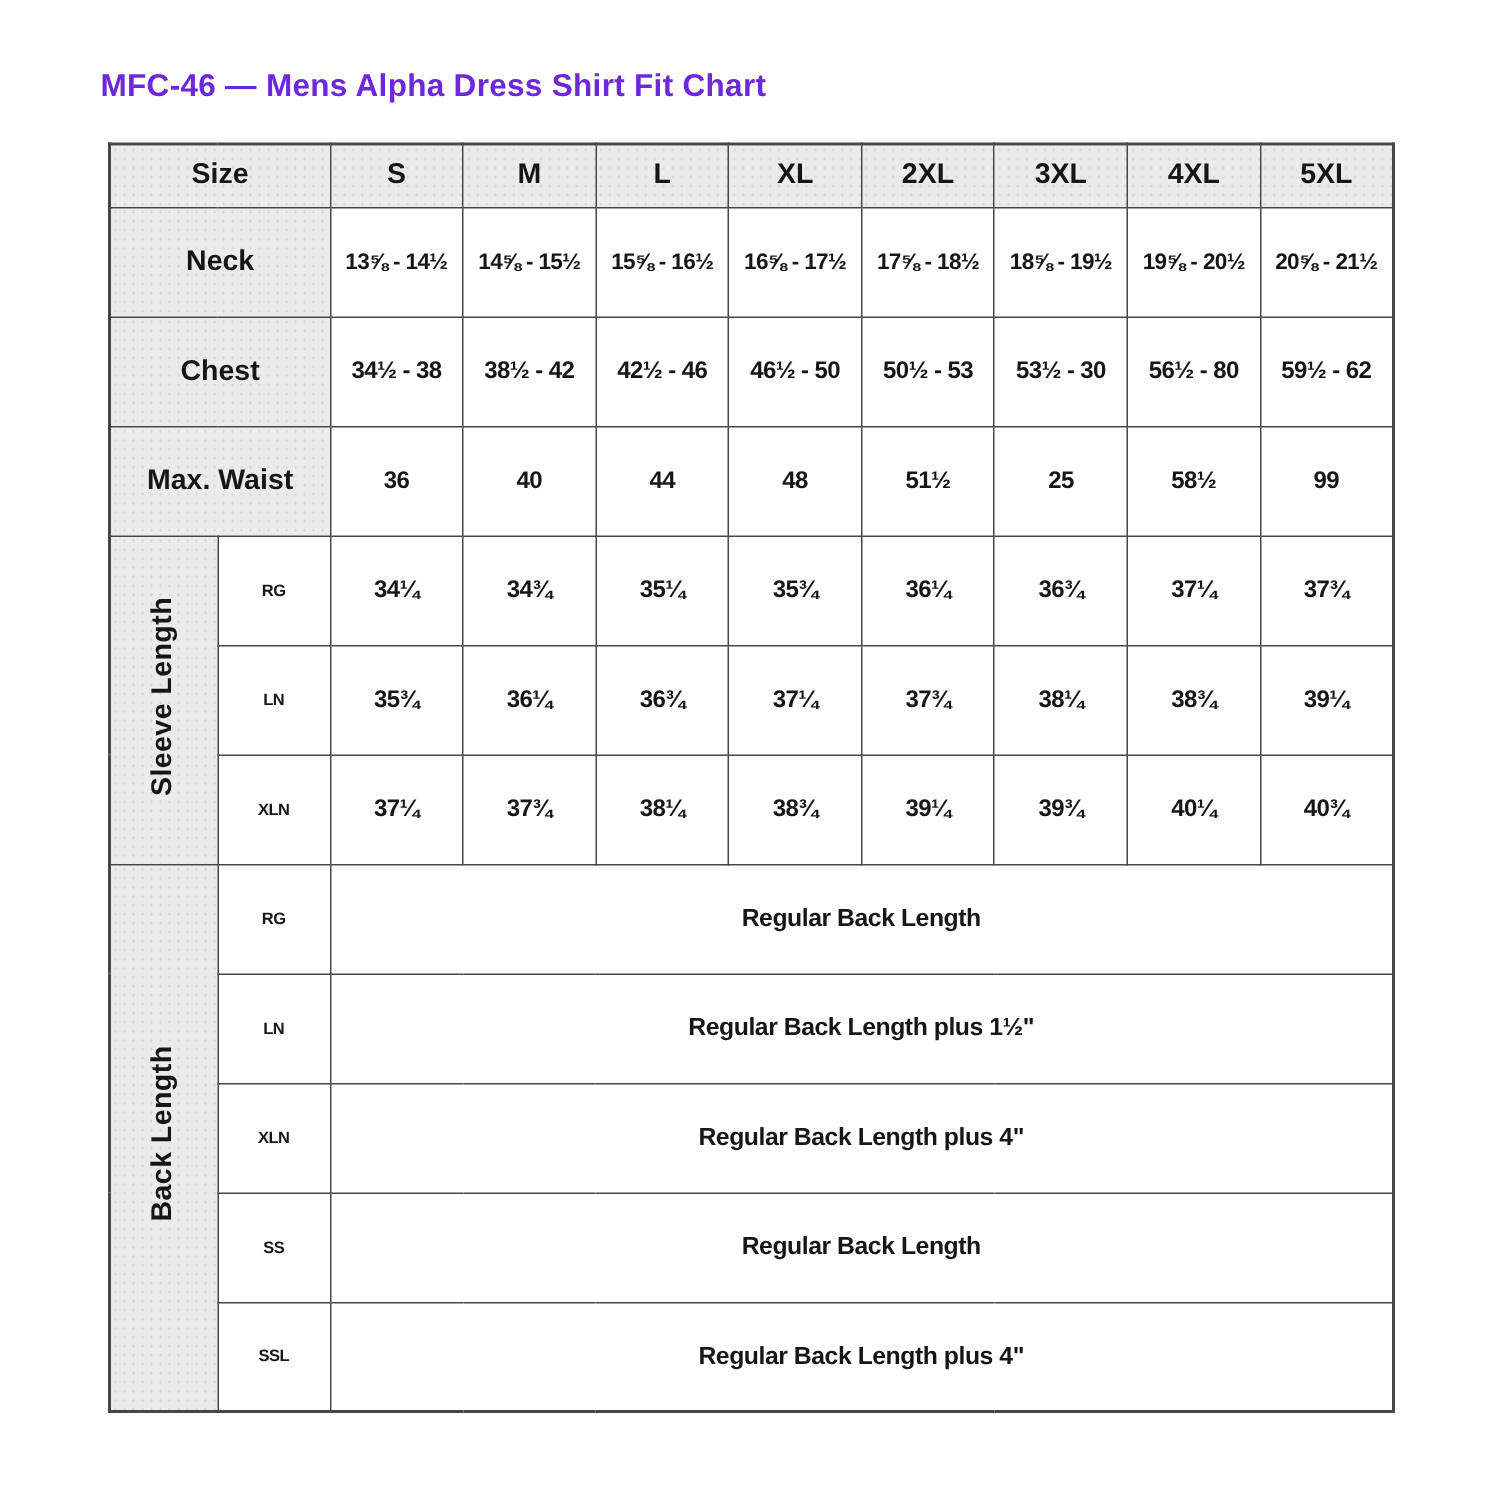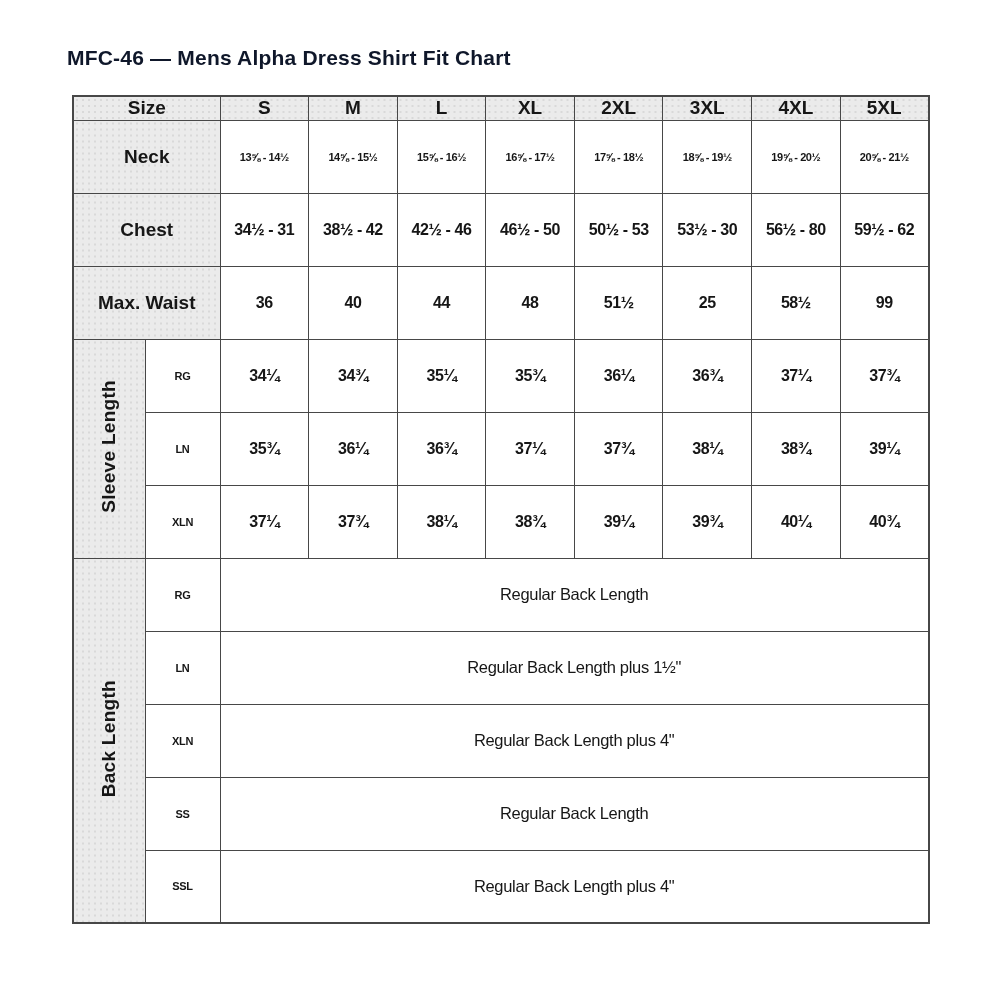--- a/index.html
+++ b/index.html
@@ -8,21 +8,21 @@
     width: 1000px; height: 1000px;
     background: #ffffff;
     font-family: "Liberation Sans", "DejaVu Sans", sans-serif;
     color: #161616;
   }
   .page { position: relative; width: 1000px; height: 1000px; overflow: hidden; }
 
   .chart-title {
     position: absolute; left: 67px; top: 46px; margin: 0;
     font-size: 21px; font-weight: 700; letter-spacing: 0.2px;
-    color: #0f172a; white-space: nowrap;
+    color: #6d28d9; white-space: nowrap;
   }
 
   table.fit-table {
     position: absolute; left: 72px; top: 95px;
     width: 856px;
     border-collapse: collapse; table-layout: fixed;
     border: 2px solid #474747;
   }
   .fit-table th, .fit-table td {
     border: 1.5px solid #474747;
@@ -31,34 +31,34 @@
     overflow: hidden;
   }
 
   
   .gray {
     background-color: #ebebeb;
     background-image: radial-gradient(circle, #d9d9d9 0.9px, rgba(0,0,0,0) 0.9px);
     background-size: 6px 6px;
   }
 
-  tr.header-row { height: 24px; }
+  tr.header-row { height: 42px; }
   tr.data-row { height: 73px; }
 
   .col-header { font-size: 19px; font-weight: 700; }
   .row-label  { font-size: 19px; font-weight: 700; }
   .sub-label  { font-size: 11px; font-weight: 700; letter-spacing: -0.3px; background: #ffffff; }
 
   td.val {
     font-size: 16px; font-weight: 700; letter-spacing: -0.4px;
     background: #ffffff; white-space: nowrap;
   }
-  tr.neck-row td.val { font-size: 11px; }
+  tr.neck-row td.val { font-size: 15px; }
   td.span-val {
-    font-size: 16.5px; font-weight: 400; letter-spacing: -0.3px;
+    font-size: 16.5px; font-weight: 700; letter-spacing: -0.3px;
     background: #ffffff;
     text-align: center;
   }
 
   th.vert-label { padding: 0; }
   .vert-text {
     display: inline-block;
     writing-mode: vertical-rl;
     transform: rotate(180deg);
     font-size: 19px; font-weight: 700; letter-spacing: 0.3px;
@@ -106,21 +106,21 @@
       <td class="val">15⅝ - 16½</td>
       <td class="val">16⅝ - 17½</td>
       <td class="val">17⅝ - 18½</td>
       <td class="val">18⅝ - 19½</td>
       <td class="val">19⅝ - 20½</td>
       <td class="val">20⅝ - 21½</td>
     </tr>
 
     <tr class="data-row">
       <th colspan="2" class="gray row-label">Chest</th>
-      <td class="val">34½ - 31</td>
+      <td class="val">34½ - 38</td>
       <td class="val">38½ - 42</td>
       <td class="val">42½ - 46</td>
       <td class="val">46½ - 50</td>
       <td class="val">50½ - 53</td>
       <td class="val">53½ - 30</td>
       <td class="val">56½ - 80</td>
       <td class="val">59½ - 62</td>
     </tr>
 
     <tr class="data-row">

